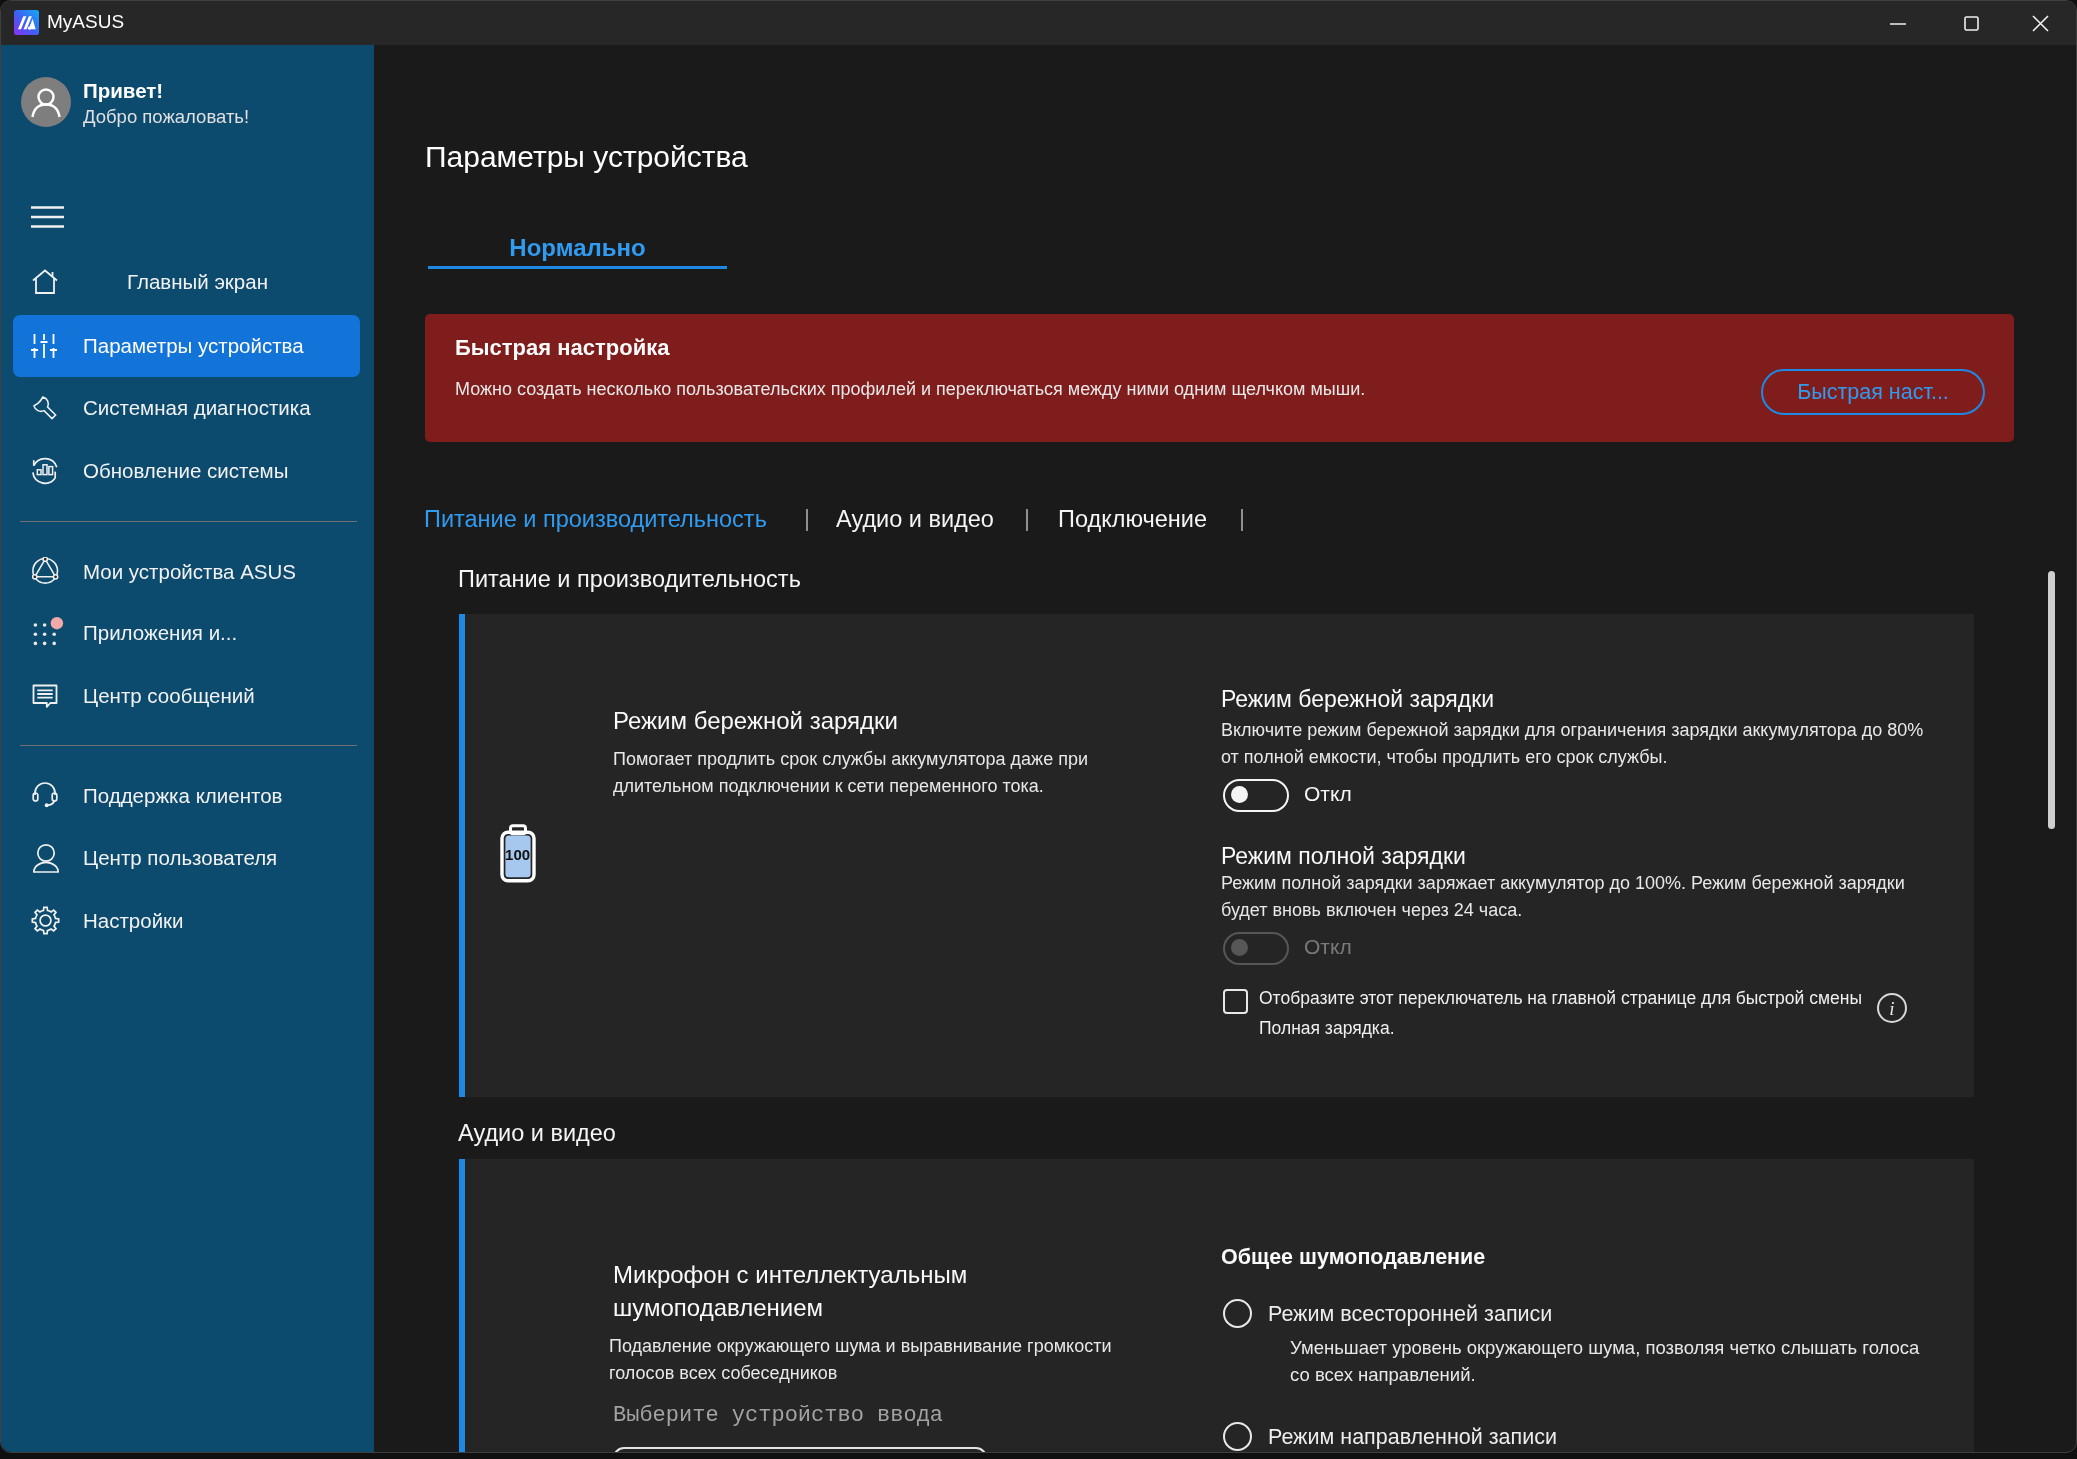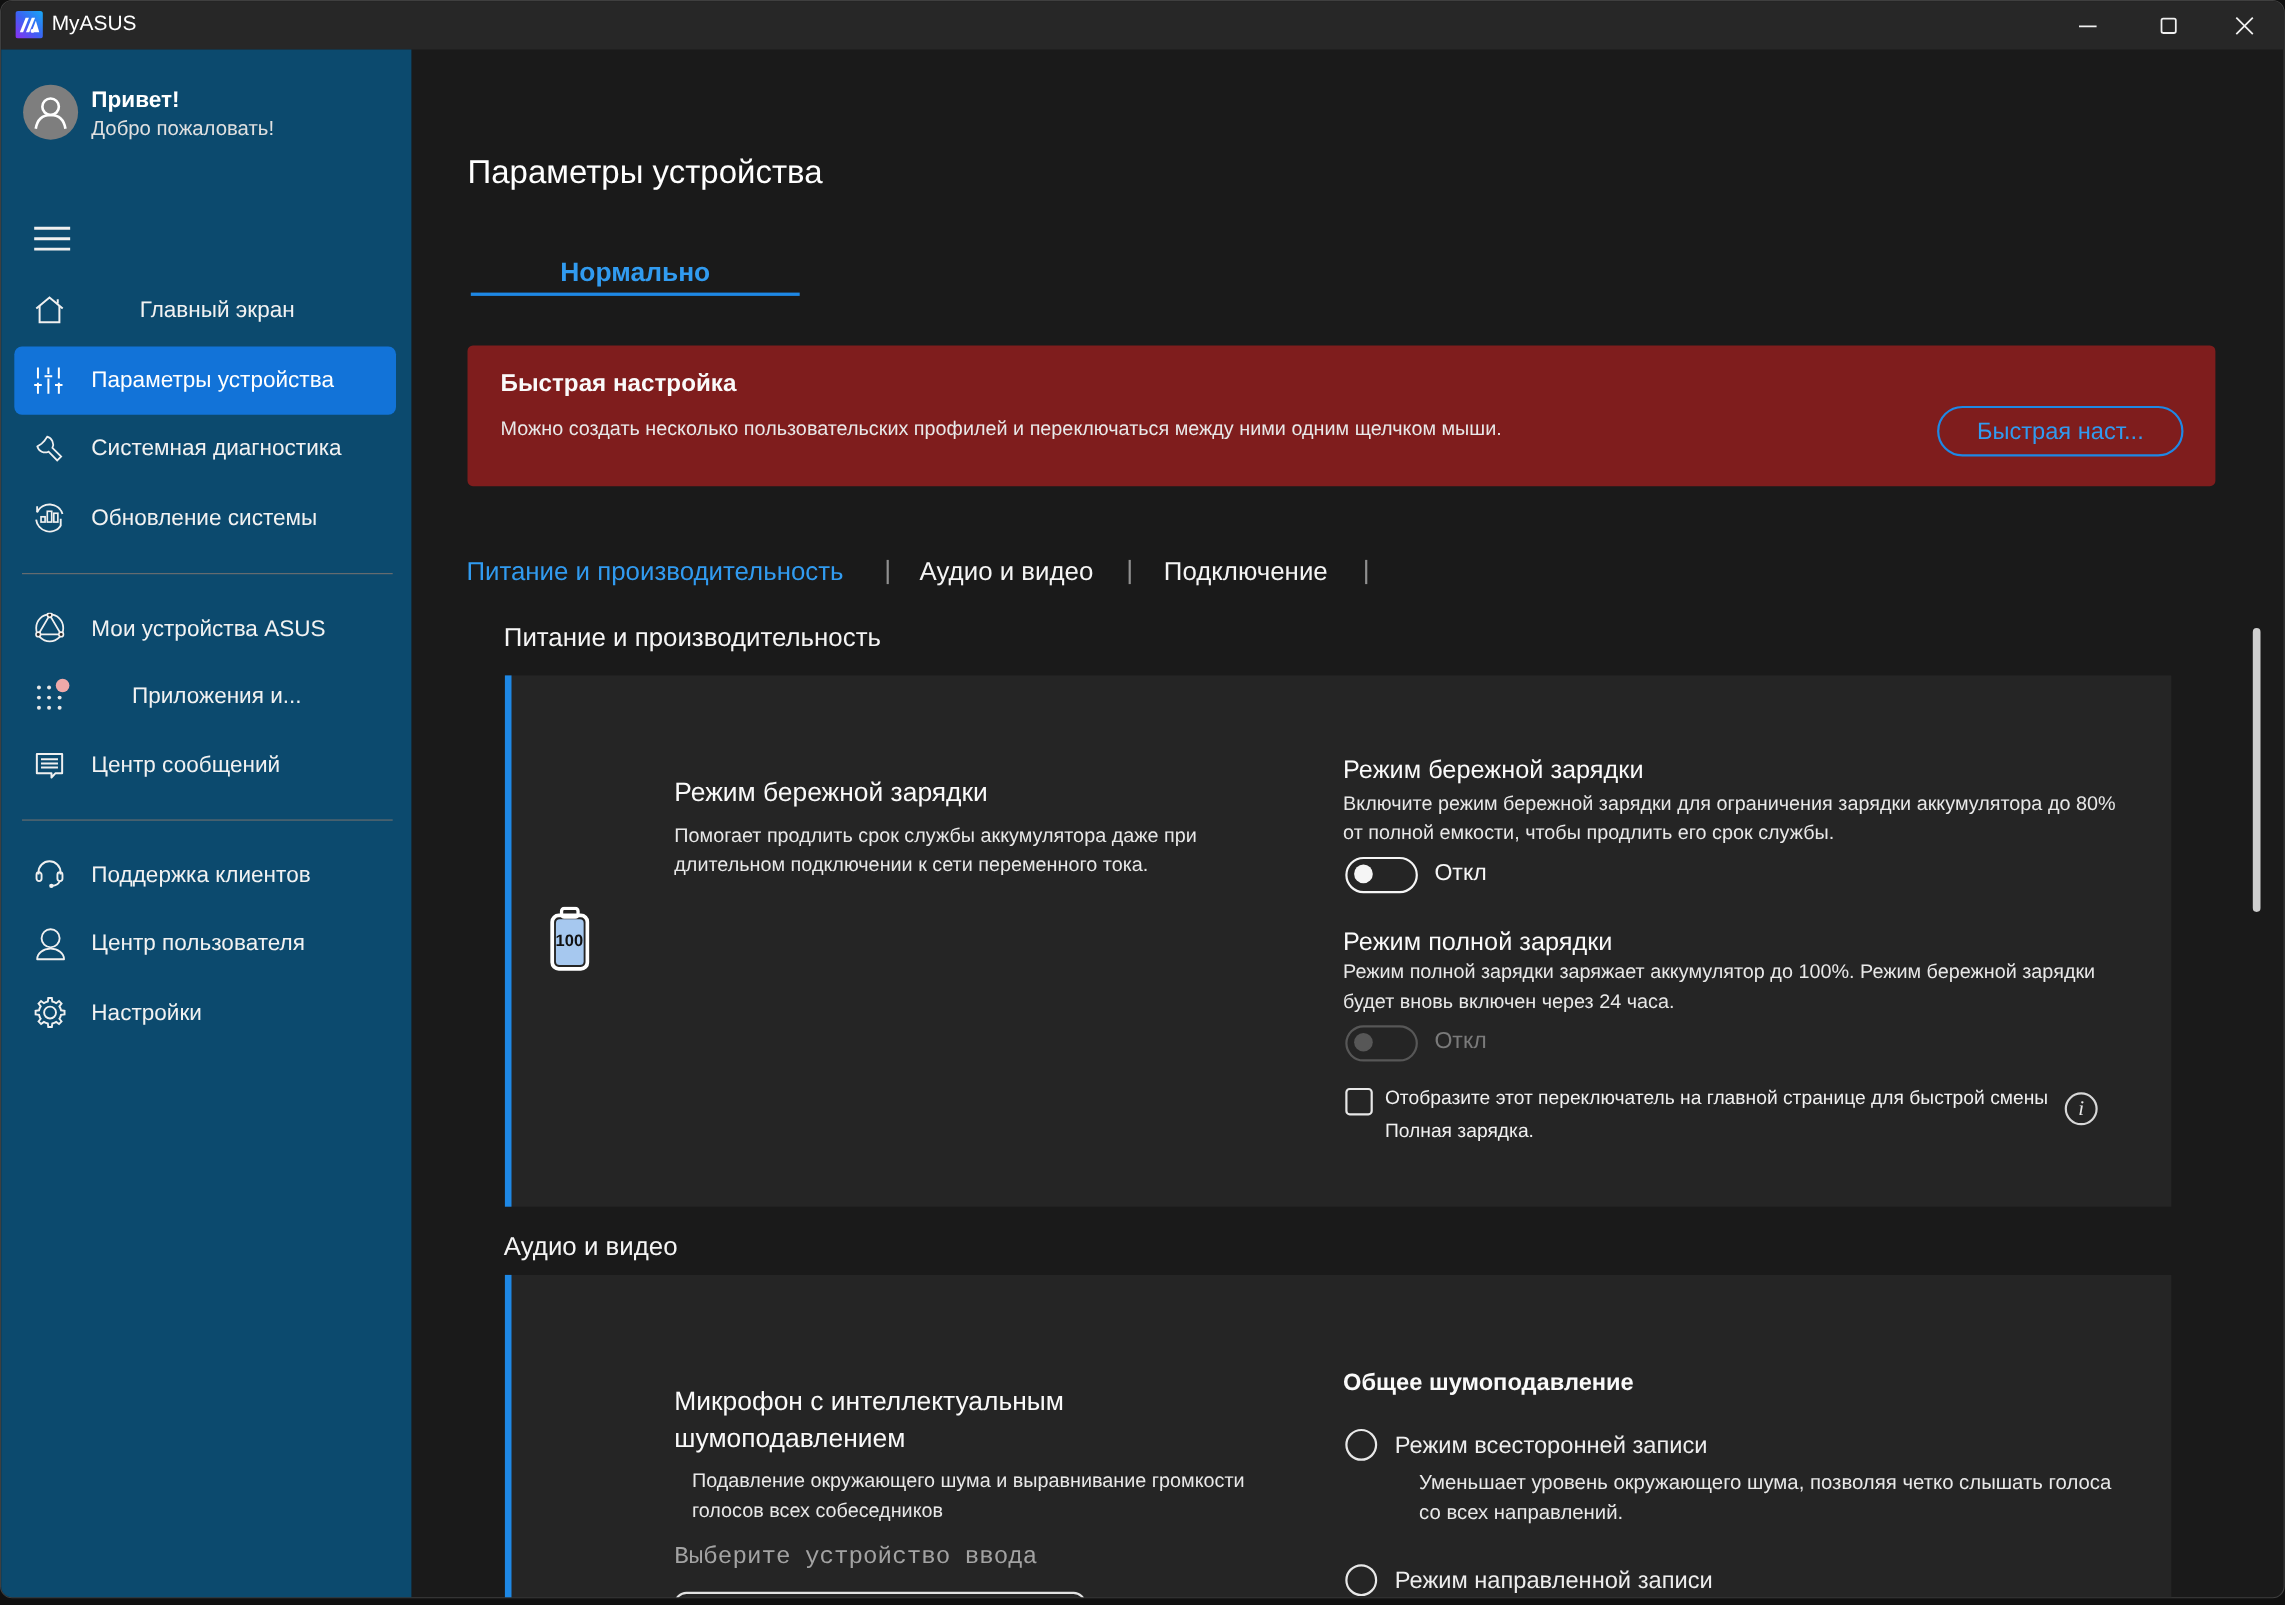--- a/index.html
+++ b/index.html
@@ -118,21 +118,21 @@
           <circle cx="13.6" cy="10" r="1.8"></circle>
         <circle cx="4.4" cy="19.2" r="1.8"></circle>
           <circle cx="13.6" cy="19.2" r="1.8"></circle>
           <circle cx="23.2" cy="19.2" r="1.8"></circle>
         <circle cx="4.4" cy="28.4" r="1.8"></circle>
           <circle cx="13.6" cy="28.4" r="1.8"></circle>
           <circle cx="23.2" cy="28.4" r="1.8"></circle>
       </g>
       <circle cx="25.9" cy="8.2" r="6.2" fill="#efa9a9"></circle>
     </svg>
-    <div class="abs navtxt" style="left:82px;top:574px;line-height:28px;margin-left:37px;">Приложения и...</div>
+    <div class="abs navtxt" style="left:82px;top:574px;line-height:28px;">Приложения и...</div>
 
     <svg class="icon" style="top:637px" width="28" height="28" viewBox="0 0 28 28" fill="none" stroke="#f0f0f0" stroke-width="1.8">
       <path d="M2.5 3.5 H25.5 V21 H19.3 L15.8 24.8 V21 H2.5 Z" stroke-linejoin="round"></path>
       <path d="M6.3 8.3 H21.7 M6.3 12 H21.7 M6.3 15.7 H21.7"></path>
     </svg>
     <div class="abs navtxt" style="left:82px;top:637px;line-height:28px;">Центр сообщений</div>
 
     <div class="divider" style="top:700px"></div>
 
     <svg class="icon" style="top:734px" width="28" height="30" viewBox="0 0 28 30" fill="none" stroke="#f0f0f0" stroke-width="1.7">
@@ -205,21 +205,21 @@
     <div class="abs" style="left:764px;top:375px;width:25px;height:25px;border:2.5px solid #e8e8e8;border-radius:4px;"></div>
     <div class="abs" style="left:800px;top:369px;color:#f0f0f0;font-size:17.5px;line-height:30px;white-space:nowrap;">Отобразите этот переключатель на главной странице для быстрой смены<br>Полная зарядка.</div>
     <div class="abs" style="left:1418px;top:379px;width:30px;height:30px;border:2px solid #d8d8d8;border-radius:50%;color:#e8e8e8;text-align:center;font-family:'Liberation Serif',serif;font-style:italic;font-size:19px;line-height:27px;">i</div>
   </div>
 
   <div class="abs t22" style="left:457px;top:1119px;">Аудио и видео</div>
 
   <div class="card" style="left:458px;top:1158px;width:1515px;height:297px;">
     <div class="leftbar" style="left:0;top:0;height:297px;"></div>
     <div class="abs" style="left:154px;top:99px;color:#fafafa;font-size:24px;line-height:33px;white-space:nowrap;">Микрофон с интеллектуальным<br>шумоподавлением</div>
-    <div class="abs t19" style="left:170px;top:174px;">Подавление окружающего шума и выравнивание громкости<br>голосов всех собеседников</div>
+    <div class="abs t19" style="left:150px;top:174px;">Подавление окружающего шума и выравнивание громкости<br>голосов всех собеседников</div>
     <div class="abs" style="left:154px;top:244px;color:#a3a3a3;font-size:22px;white-space:nowrap;font-family:Liberation Mono, monospace;">Выберите устройство ввода</div>
     <div class="abs" style="left:154px;top:288px;width:374px;height:40px;border:2px solid #e3e3e3;border-radius:11px;"></div>
 
     <div class="abs" style="left:762px;top:86px;color:#fafafa;font-size:21.5px;font-weight:bold;white-space:nowrap;">Общее шумоподавление</div>
     <div class="abs" style="left:764px;top:140px;width:29px;height:29px;border:2px solid #e8e8e8;border-radius:50%;"></div>
     <div class="abs" style="left:809px;top:143px;color:#eeeeee;font-size:21.5px;white-space:nowrap;">Режим всесторонней записи</div>
     <div class="abs t19" style="left:831px;top:175px;font-size:18.5px;">Уменьшает уровень окружающего шума, позволяя четко слышать голоса<br>со всех направлений.</div>
     <div class="abs" style="left:764px;top:263px;width:29px;height:29px;border:2px solid #e8e8e8;border-radius:50%;"></div>
     <div class="abs" style="left:809px;top:266px;color:#eeeeee;font-size:21.5px;white-space:nowrap;">Режим направленной записи</div>
   </div>

